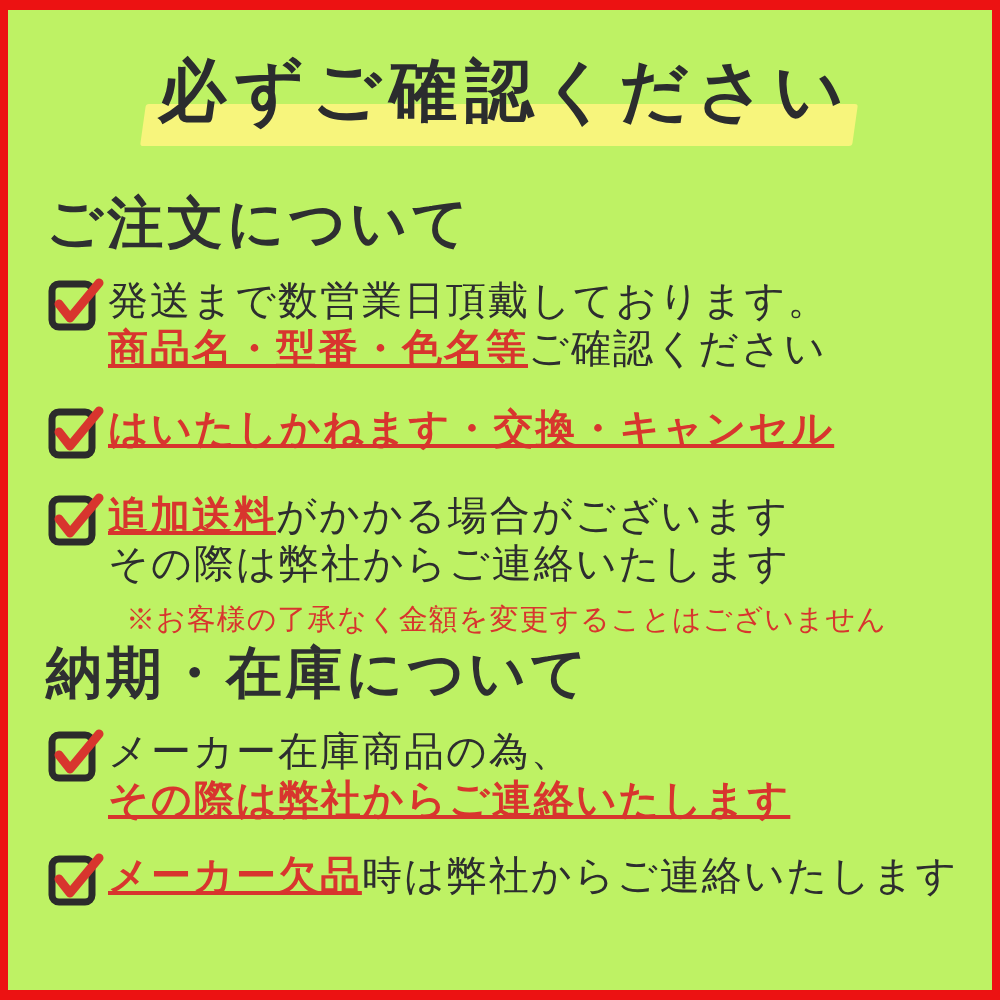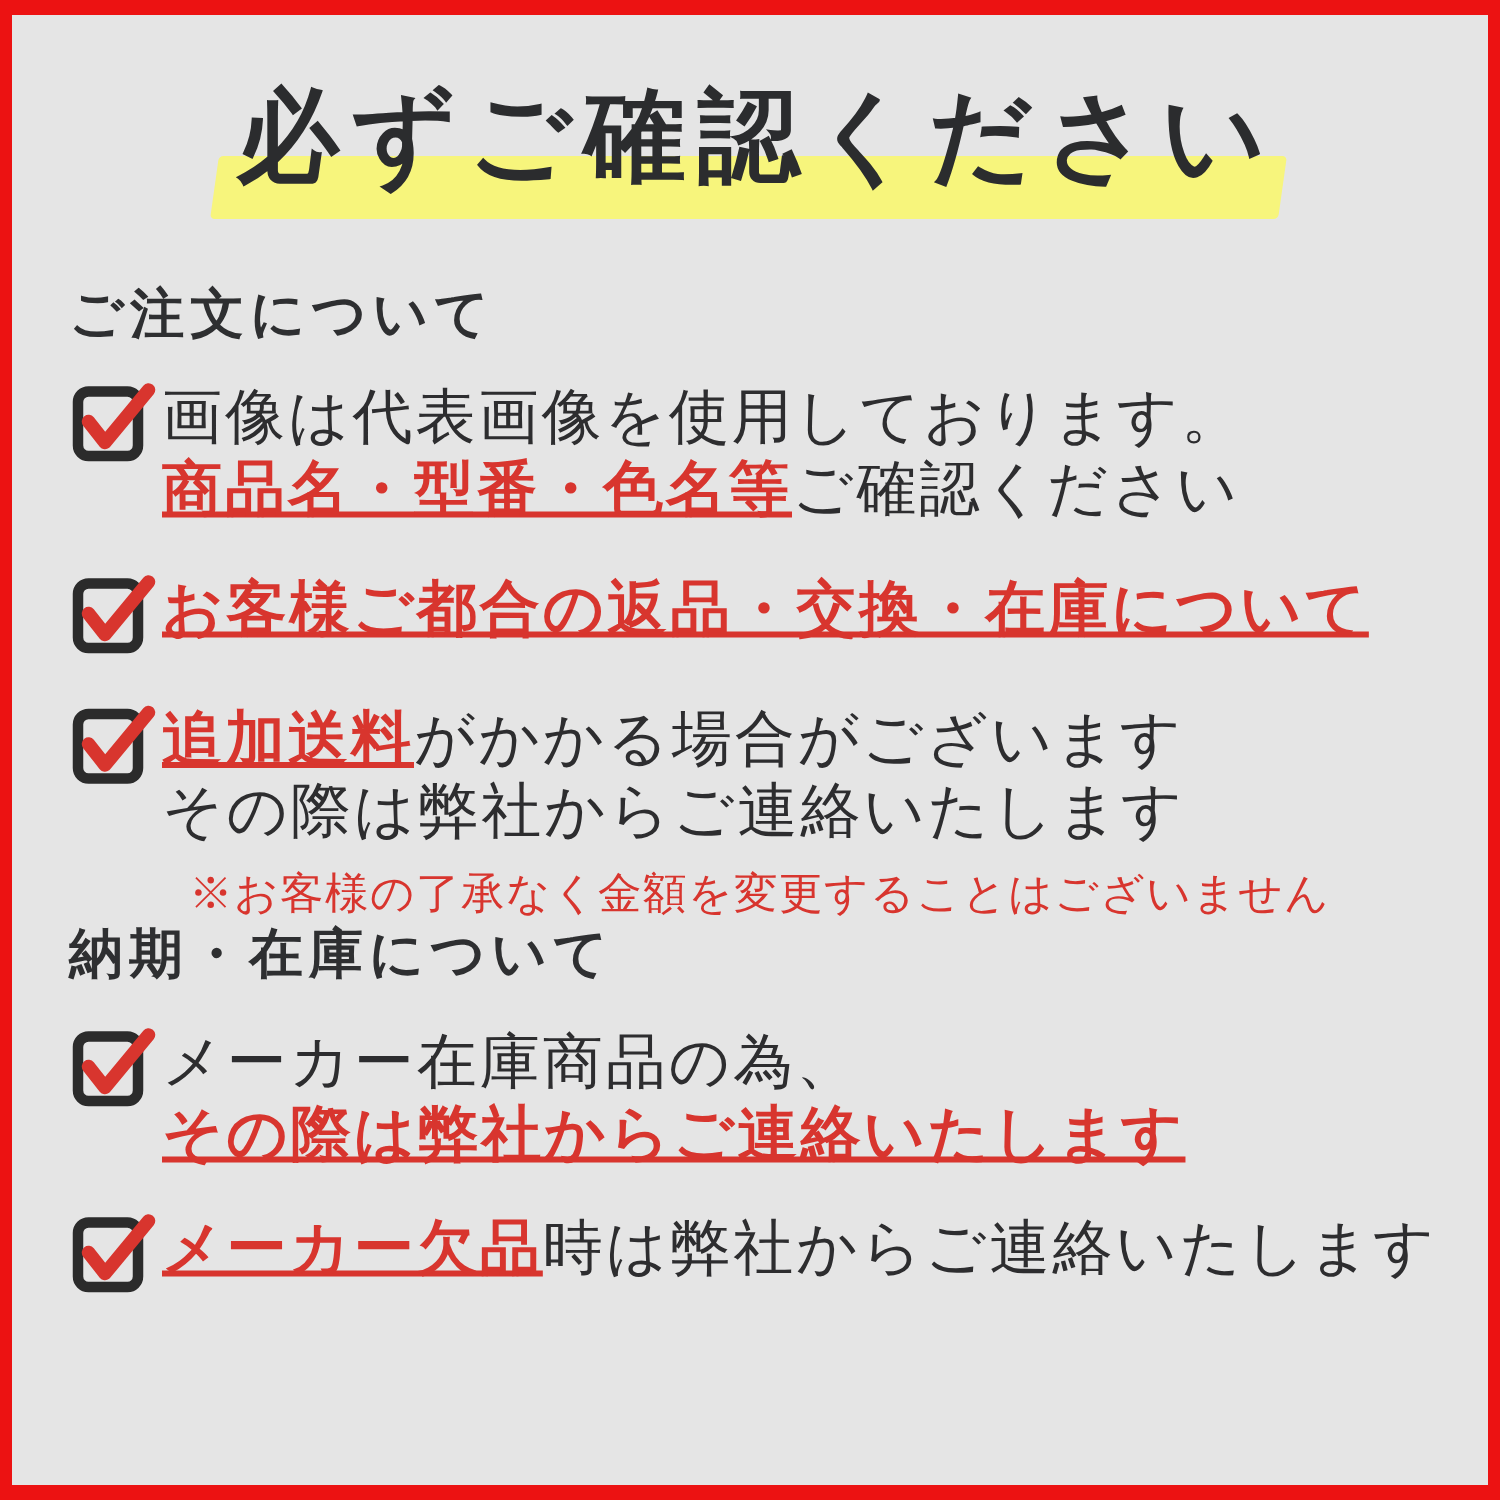--- a/index.html
+++ b/index.html
@@ -5,42 +5,42 @@
   * { margin:0; padding:0; box-sizing:border-box; }
   html,body { width:1000px; height:1000px; }
   body {
     font-family: "Liberation Serif", "DejaVu Serif", serif;
     background:#ffffff;
   }
   .frame {
     width:1000px; height:1000px;
     border:10px solid #ec1212;
     border-left-width:8px; border-right-width:8px;
-    background:#e5e5e5;
+    background:#bef264;
   }
   .content { padding:28px 28px 0 38px; }
 
   
   .title-wrap { position:relative; height:108px; text-align:center; }
   .title-highlight {
     position:absolute; top:66px; left:50%; margin-left:-362px;
     width:712px; height:42px;
     background:#f7f57c; border-radius:3px;
     transform:skewX(-8deg);
   }
   .title {
     position:relative; z-index:1;
     font-size:68px; line-height:106px; letter-spacing:8px;
     font-weight:600; color:#2b2c2e; white-space:nowrap;
   }
 
   
   .section-heading {
-    font-size:36px; line-height:1.12; letter-spacing:4px;
-    font-weight:600; color:#2e2f31; white-space:nowrap;font-family:Liberation Mono, monospace;
+    font-size:56px; line-height:1.12; letter-spacing:4px;
+    font-weight:600; color:#2e2f31; white-space:nowrap;
   }
   .heading-1 { margin-top:46px; }
   .heading-2 { margin-top:4px; }
 
   
   .item { display:flex; align-items:flex-start; }
   .item-1 { margin-top:22px; }
   .item-2 { margin-top:32px; }
   .item-3 { margin-top:32px; }
   .item-4 { margin-top:24px; }
@@ -71,36 +71,36 @@
 
     <div class="section-heading heading-1">ご注文について</div>
 
     <div class="item item-1">
       <svg class="checkbox" viewBox="0 0 58 58">
         <rect x="6" y="10" width="40" height="43" rx="7" fill="none" stroke="#2b2b2b" stroke-width="7"></rect>
         <polyline points="13,30 24,44 53,9" fill="none" stroke="#d8352e" stroke-width="9" stroke-linecap="round" stroke-linejoin="round"></polyline>
       </svg>
       <div class="item-text">
         <div class="line">
-          <span>画像は代表画像を使用しております。</span>
+          <span>発送まで数営業日頂戴しております。</span>
         </div>
         <div class="line">
           <span class="red">商品名・型番・色名等</span><span>ご確認ください</span>
         </div>
       </div>
     </div>
 
     <div class="item item-2">
       <svg class="checkbox" viewBox="0 0 58 58">
         <rect x="6" y="10" width="40" height="43" rx="7" fill="none" stroke="#2b2b2b" stroke-width="7"></rect>
         <polyline points="13,30 24,44 53,9" fill="none" stroke="#d8352e" stroke-width="9" stroke-linecap="round" stroke-linejoin="round"></polyline>
       </svg>
       <div class="item-text">
         <div class="line">
-          <span class="red">お客様ご都合の返品・交換・在庫について</span>
+          <span class="red">はいたしかねます・交換・キャンセル</span>
         </div>
       </div>
     </div>
 
     <div class="item item-3">
       <svg class="checkbox" viewBox="0 0 58 58">
         <rect x="6" y="10" width="40" height="43" rx="7" fill="none" stroke="#2b2b2b" stroke-width="7"></rect>
         <polyline points="13,30 24,44 53,9" fill="none" stroke="#d8352e" stroke-width="9" stroke-linecap="round" stroke-linejoin="round"></polyline>
       </svg>
       <div class="item-text">

